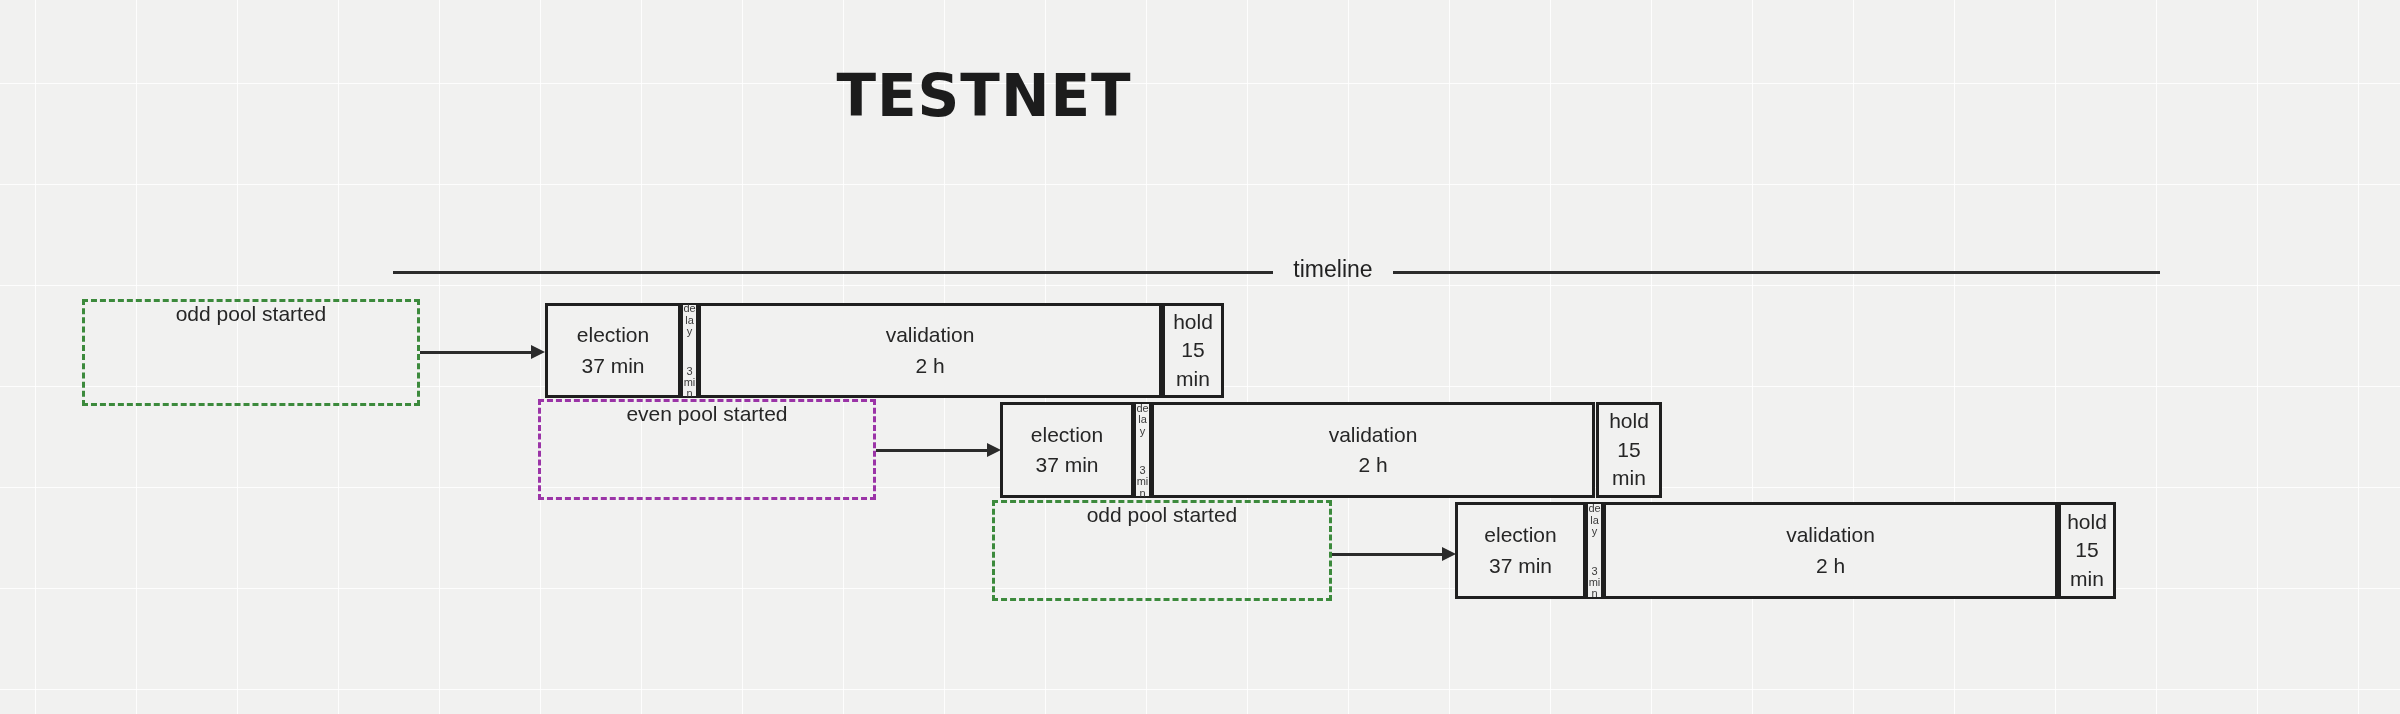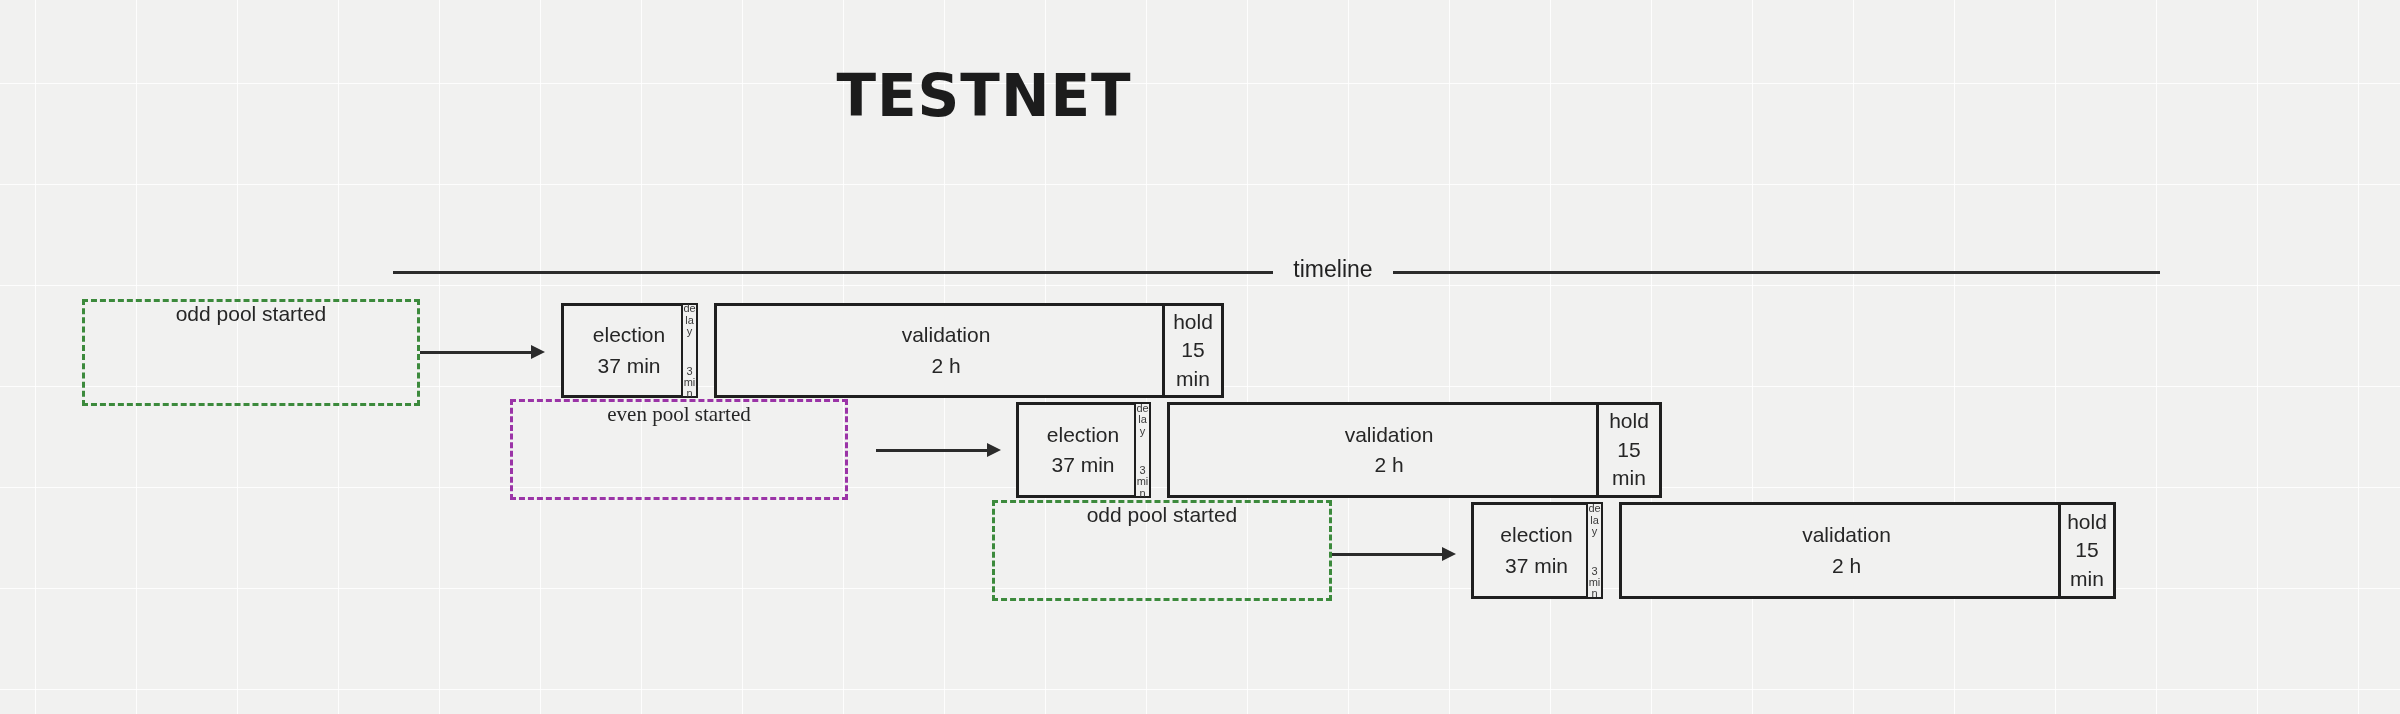--- a/index.html
+++ b/index.html
@@ -78,21 +78,21 @@
     font-size: 11px;
     line-height: 1.04;
     white-space: normal;
     word-break: break-all;
     padding: 2px 0 0 0;
     justify-content: center;
     color: #3a3a3a;
     border-width: 2px;
     gap: 28px;
   }
-  .phase.stack { font-size: 21px; line-height: 1.45; margin-left: 16px; }
+  .phase.stack { font-size: 21px; line-height: 1.45; }
   
   .marker {
     position: absolute;
     box-sizing: border-box;
     display: flex;
     align-items: flex-start;
     justify-content: center;
     font-size: 21px;
     color: #262626;
     background: transparent;
@@ -157,21 +157,21 @@
     <span>validation</span>
     <span>2 h</span>
   </div>
 
   <div class="phase" style="left:1162px; top:303px; width:62px; height:95px; font-size:21px; line-height:1.35;">
     <span>hold</span>
     <span>15</span>
     <span>min</span>
   </div>
 
-  <div class="marker purple" style="left:510px; top:399px; width:338px; height:101px;font-family:Liberation Serif, serif;">
+  <div class="marker purple" style="left:538px; top:399px; width:338px; height:101px;">
     <span>even pool started</span>
   </div>
 
   <div class="arrow" style="left:876px; top:443px; width:125px;">
     <div class="shaft" style="width:112px;"></div>
     <div class="head" style="left:111px;"></div>
   </div>
 
   <div class="phase stack" style="left:1000px; top:402px; width:134px; height:96px;">
     <span>election</span>

